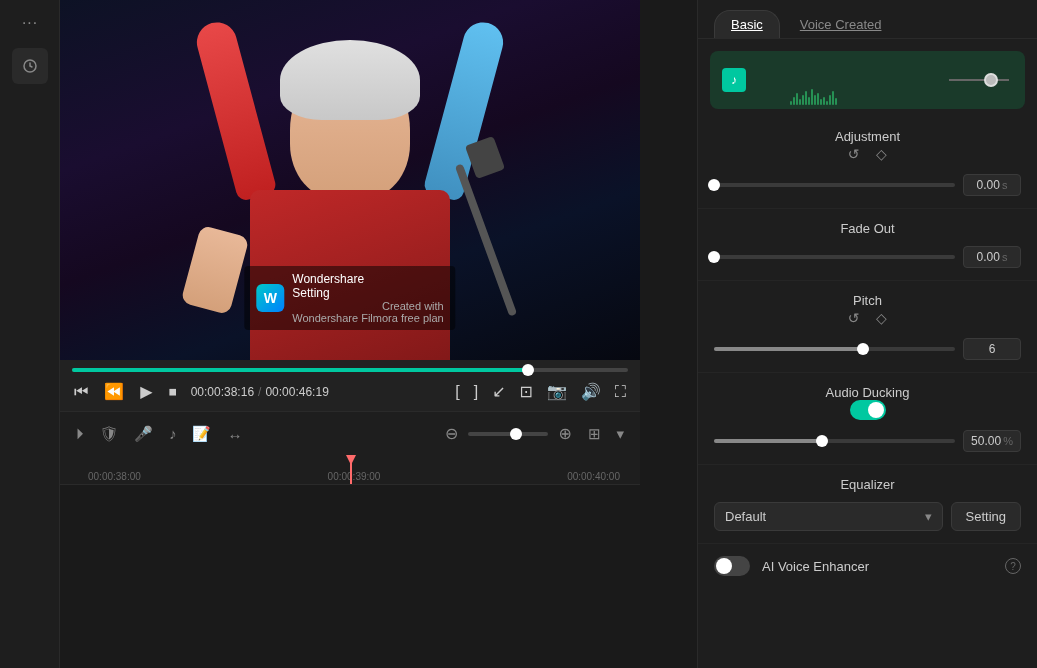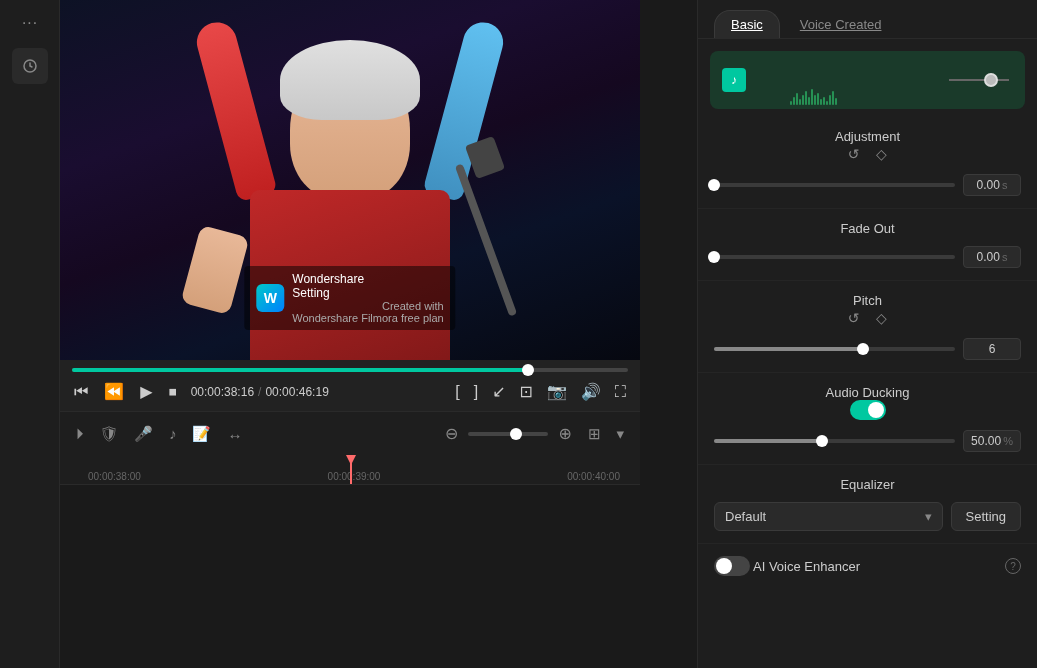--- a/index.html
+++ b/index.html
@@ -458,21 +458,21 @@
       color: #ccc;
       padding: 6px 14px;
       font-size: 13px;
       cursor: pointer;
     }
 
     
     .ai-row {
       display: flex;
       align-items: center;
-      gap: 3px;
+      gap: 12px;
       padding: 12px 16px;
       justify-content: center;
     }
     .ai-label { flex: 1; color: #ccc; font-size: 13px; }
     .help-icon {
       width: 16px;
       height: 16px;
       border-radius: 50%;
       border: 1px solid #666;
       color: #666;

